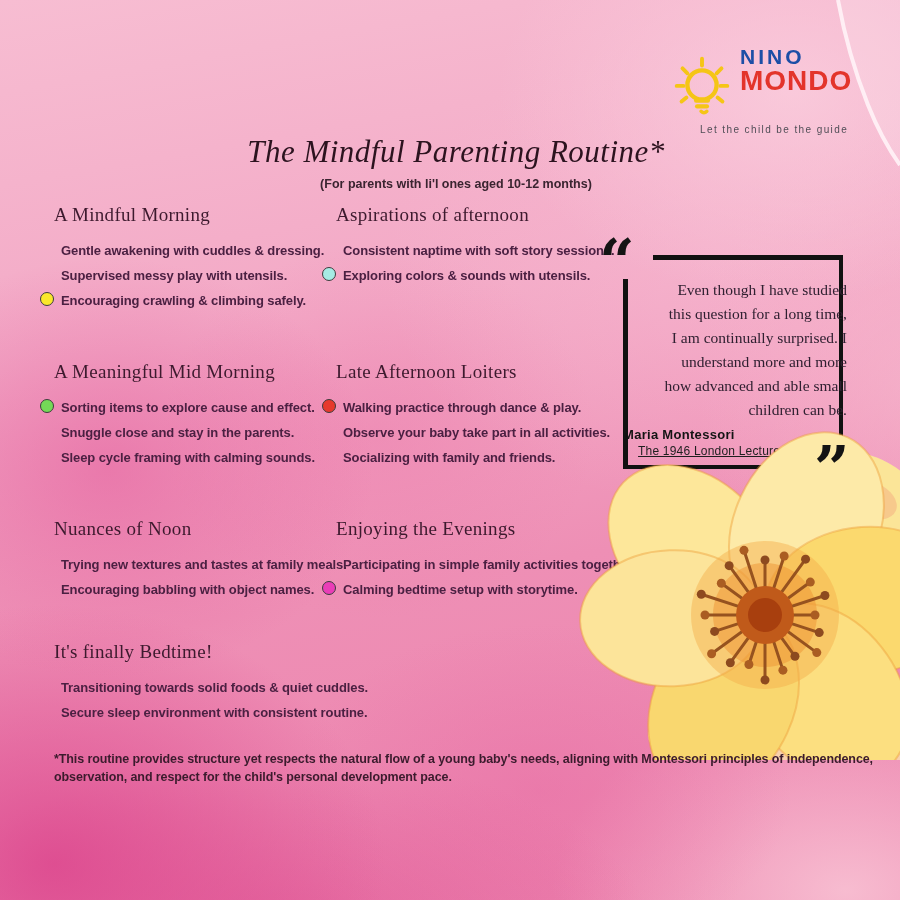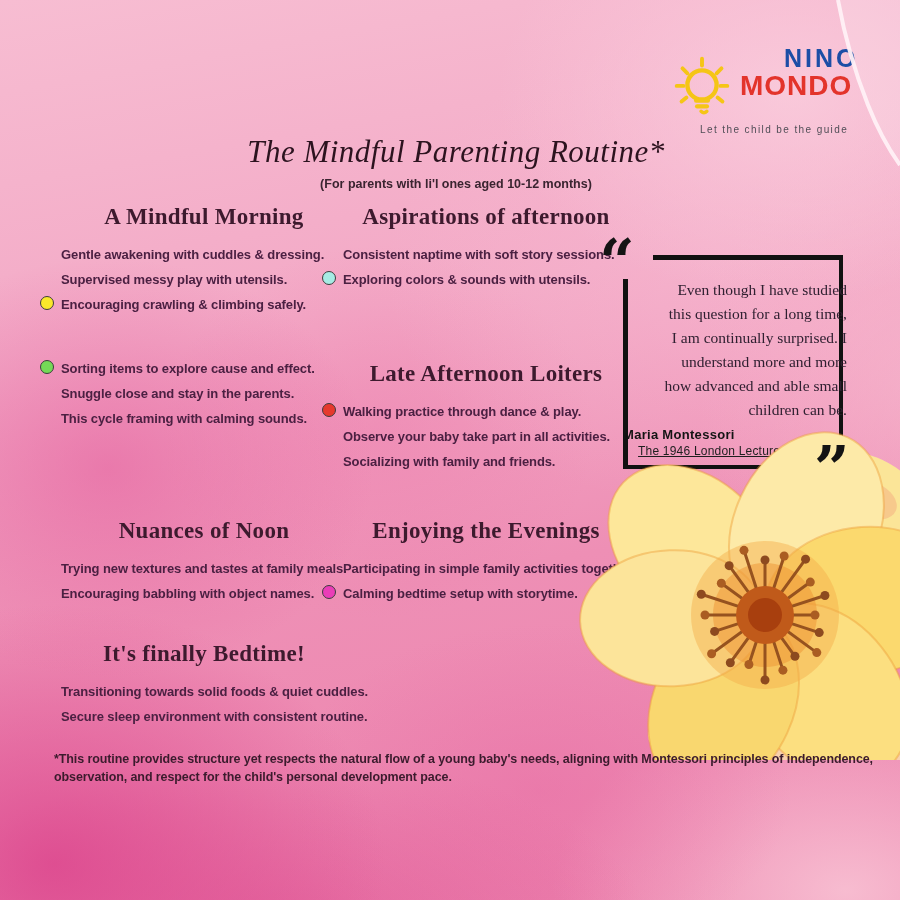--- a/index.html
+++ b/index.html
@@ -15,30 +15,30 @@
       radial-gradient(460px 360px at 6% 96%, rgba(219,66,139,.80), rgba(219,66,139,0) 72%),
       radial-gradient(520px 260px at 32% 104%, rgba(224,86,150,.70), rgba(224,86,150,0) 70%),
       radial-gradient(360px 240px at 60% 88%, rgba(231,105,163,.45), rgba(231,105,163,0) 70%),
       radial-gradient(420px 280px at 94% 99%, rgba(249,198,214,.85), rgba(249,198,214,0) 70%),
       linear-gradient(170deg,#f7bdd2 0%,#f3a9c6 35%,#ee8fb5 62%,#ec82ad 100%);
   }
   
   .logo{position:absolute;left:666px;top:46px;width:220px;}
   .logo-row{display:flex;align-items:flex-start;}
   .logo-text{margin-left:2px;line-height:1.02;}
-  .nino{font-size:25px;font-weight:bold;letter-spacing:3px;margin-left:44px;}
+  .nino{font-size:21px;font-weight:bold;letter-spacing:3px;}
   .mondo{font-size:28px;font-weight:bold;letter-spacing:1px;}
   .tagline{margin:4px 0 0 34px;font-size:10px;letter-spacing:1.4px;color:#514e57;}
   
   .title-wrap{position:absolute;left:0;right:0;top:134px;text-align:center;padding-left:12px;}
   .title{font-family:"Liberation Serif",serif;font-style:italic;font-size:31px;color:#2c131f;letter-spacing:.5px;}
   .subtitle{margin-top:7px;font-size:12.5px;font-weight:bold;color:#3a2430;}
   
   .sec{position:absolute;width:300px;}
-  .sec h2{font-family:"Liberation Serif",serif;font-weight:bold;font-size:23px;color:#3d1a2e;margin:0 0 17px 0;letter-spacing:.3px;text-align:center;}
+  .sec h2{font-family:"Liberation Serif",serif;font-weight:normal;font-size:19px;color:#3d1a2e;margin:0 0 17px 0;letter-spacing:.3px;}
   .items{padding-left:7px;}
   .item{position:relative;margin-bottom:10px;font-size:13px;font-weight:bold;color:#4b2042;letter-spacing:-.1px;white-space:nowrap;}
   .bullet{position:absolute;left:-21px;top:-1px;width:12px;height:12px;border-radius:50%;border:1.6px solid #3c3c3c;}
   
   .qbox{position:absolute;left:623px;top:255px;width:220px;height:214px;z-index:3;}
   .qb{position:absolute;background:#111111;}
   .qb-top{top:0;left:30px;right:0;height:4.5px;}
   .qb-right{top:0;right:0;width:4.5px;height:196px;}
   .qb-bottom{bottom:0;left:0;right:28px;height:4.5px;}
   .qb-left{left:0;top:24px;bottom:0;width:4.5px;}
@@ -106,24 +106,25 @@
 
   <section class="sec" style="left:336px;top:204px">
     <h2>Aspirations of afternoon</h2>
     <div class="items">
       <div class="item"><span>Consistent naptime with soft story sessions.</span></div>
       <div class="item"><span class="bullet" style="background: rgb(166, 235, 228);"></span><span>Exploring colors &amp; sounds with utensils.</span></div>
     </div>
   </section>
 
   <section class="sec" style="left:54px;top:361px">
+    <h2>A Meaningful Mid Morning</h2>
     <div class="items">
       <div class="item"><span class="bullet" style="background: rgb(116, 217, 87);"></span><span>Sorting items to explore cause and effect.</span></div>
       <div class="item"><span>Snuggle close and stay in the parents.</span></div>
-      <div class="item"><span>This cycle framing with calming sounds.</span></div>
+      <div class="item"><span>Sleep cycle framing with calming sounds.</span></div>
     </div>
   </section>
 
   <section class="sec" style="left:336px;top:361px">
     <h2>Late Afternoon Loiters</h2>
     <div class="items">
       <div class="item"><span class="bullet" style="background: rgb(230, 57, 45);"></span><span>Walking practice through dance &amp; play.</span></div>
       <div class="item"><span>Observe your baby take part in all activities.</span></div>
       <div class="item"><span>Socializing with family and friends.</span></div>
     </div>

